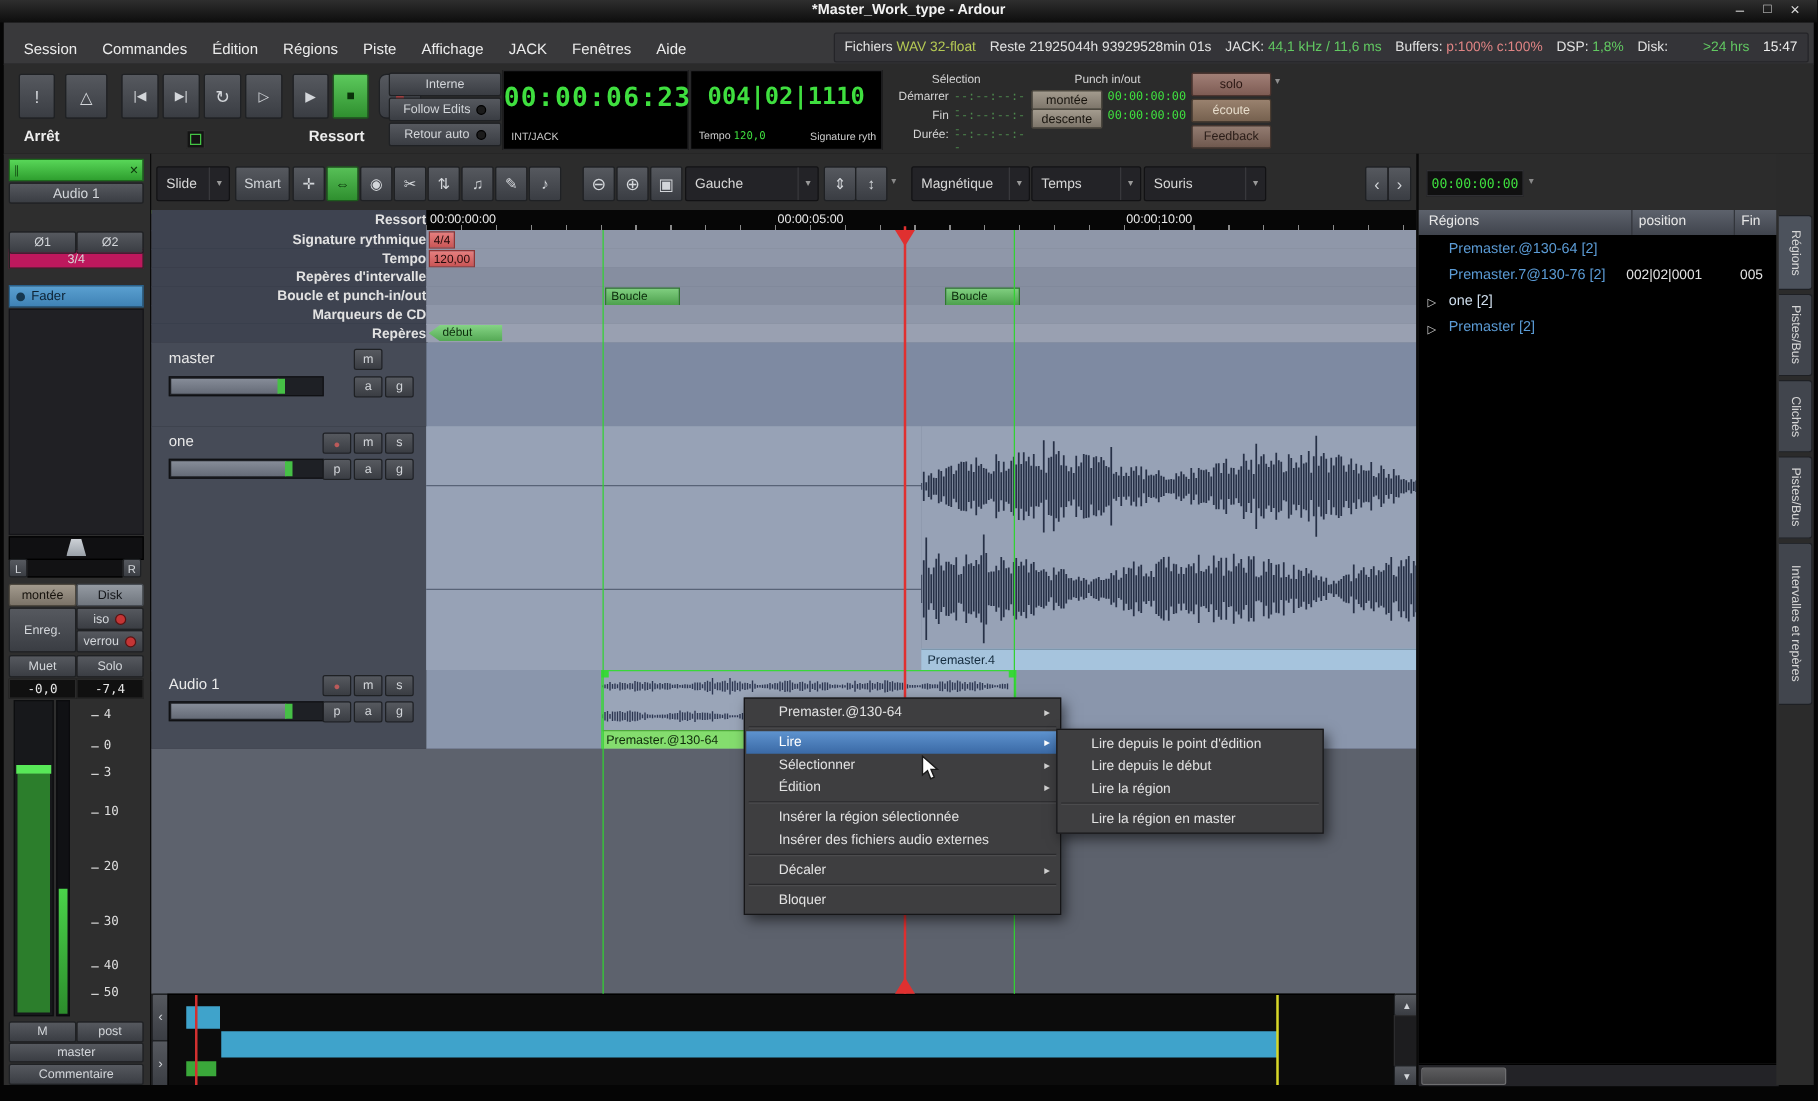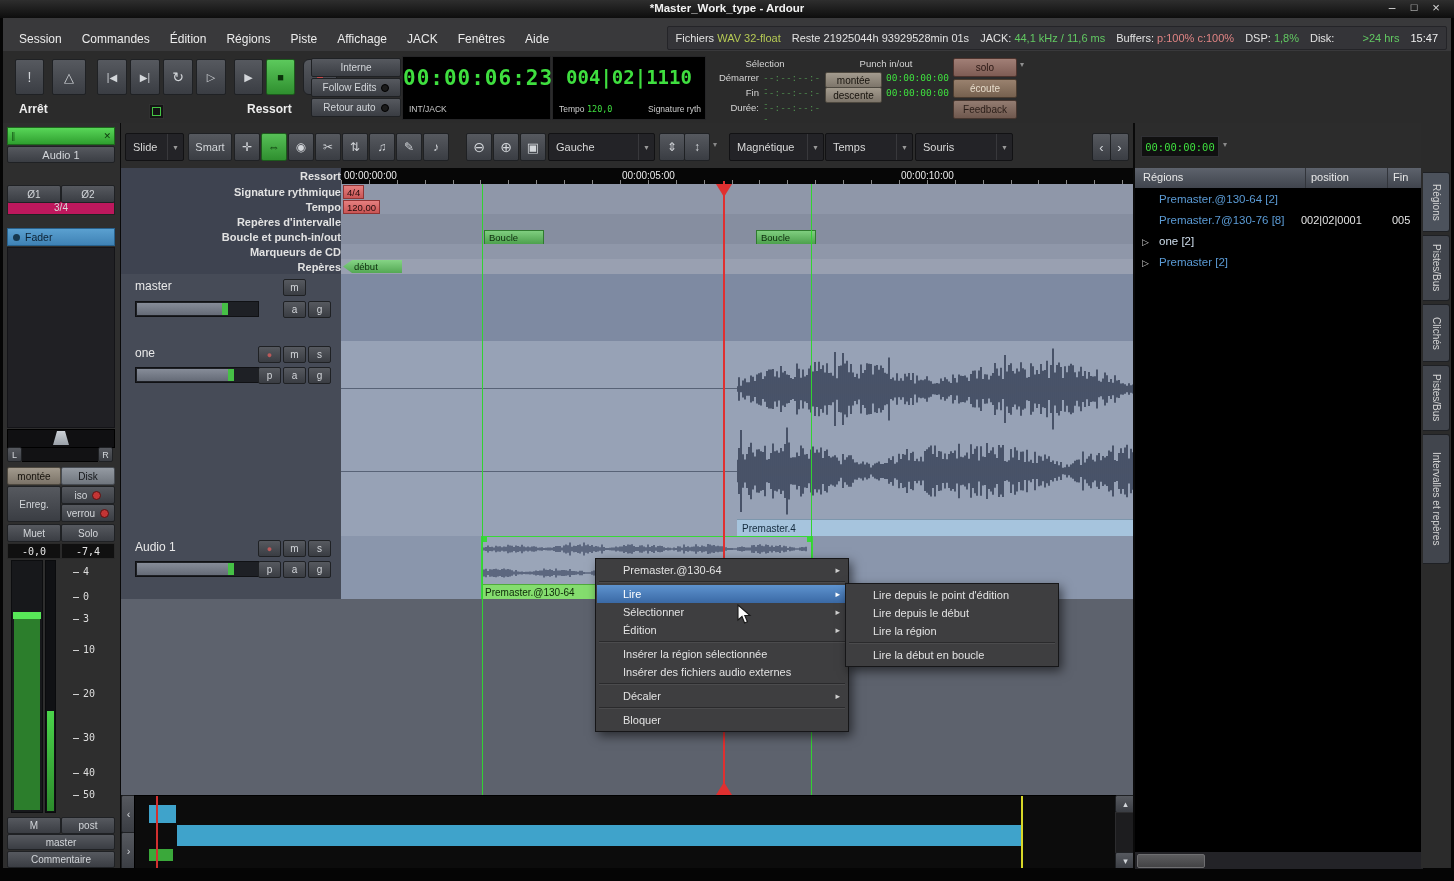--- a/index.html
+++ b/index.html
@@ -555,21 +555,21 @@
       <span class="a" style="left:176px;top:3px;color:#e8e8e8;font-size:11px;">position</span>
       <div class="a" style="left:252px;top:0;width:1px;height:20px;background:#32353b;"></div>
       <span class="a" style="left:258px;top:3px;color:#e8e8e8;font-size:11px;">Fin</span>
     </div>
 
     <div class="a" style="left:0;top:65px;width:288px;height:663px;background:#000;">
       <div class="a" style="left:0;top:2px;width:288px;height:21px;">
         <span class="a" style="left:24px;top:3px;color:#5b9bd5;font-size:11.5px;white-space:nowrap;">Premaster.@130-64  [2]</span>
       </div>
       <div class="a" style="left:0;top:23px;width:288px;height:21px;">
-        <span class="a" style="left:24px;top:3px;color:#5b9bd5;font-size:11.5px;white-space:nowrap;">Premaster.7@130-76  [8]</span>
+        <span class="a" style="left:24px;top:3px;color:#5b9bd5;font-size:11.5px;white-space:nowrap;">Premaster.7@130-76  [2]</span>
         <span class="a" style="left:166px;top:3px;color:#e4e4e4;font-size:11px;">002|02|0001</span>
         <span class="a" style="left:257px;top:3px;color:#e4e4e4;font-size:11px;">005</span>
       </div>
       <div class="a" style="left:0;top:44px;width:288px;height:21px;">
         <span class="a" style="left:7px;top:5px;color:#d0d0d0;font-size:9px;">▷</span>
         <span class="a" style="left:24px;top:3px;color:#cfdeed;font-size:11.5px;white-space:nowrap;">one [2]</span>
       </div>
       <div class="a" style="left:0;top:65px;width:288px;height:21px;">
         <span class="a" style="left:7px;top:5px;color:#d0d0d0;font-size:9px;">▷</span>
         <span class="a" style="left:24px;top:3px;color:#5b9bd5;font-size:11.5px;white-space:nowrap;">Premaster [2]</span>
@@ -640,21 +640,21 @@
         <span>Lire depuis le point d'édition</span>
       </div>
     <div class="mi">
         <span>Lire depuis le début</span>
       </div>
     <div class="mi">
         <span>Lire la région</span>
       </div>
     <div class="msep"></div>
     <div class="mi">
-        <span>Lire la début en boucle</span>
+        <span>Lire la région en master</span>
       </div>
   </div>
 
   <div class="a" style="left:737px;top:604px;z-index:60;">
     <svg width="15" height="21" viewBox="0 0 15 21">
       <path d="M1,1 L1,16 L5,12.5 L7.6,19 L10.4,17.8 L7.8,11.5 L13,11.5 Z" fill="#fdfdfd" stroke="#1a1a1a" stroke-width="1.1"></path>
     </svg>
   </div>
 
 </div>

